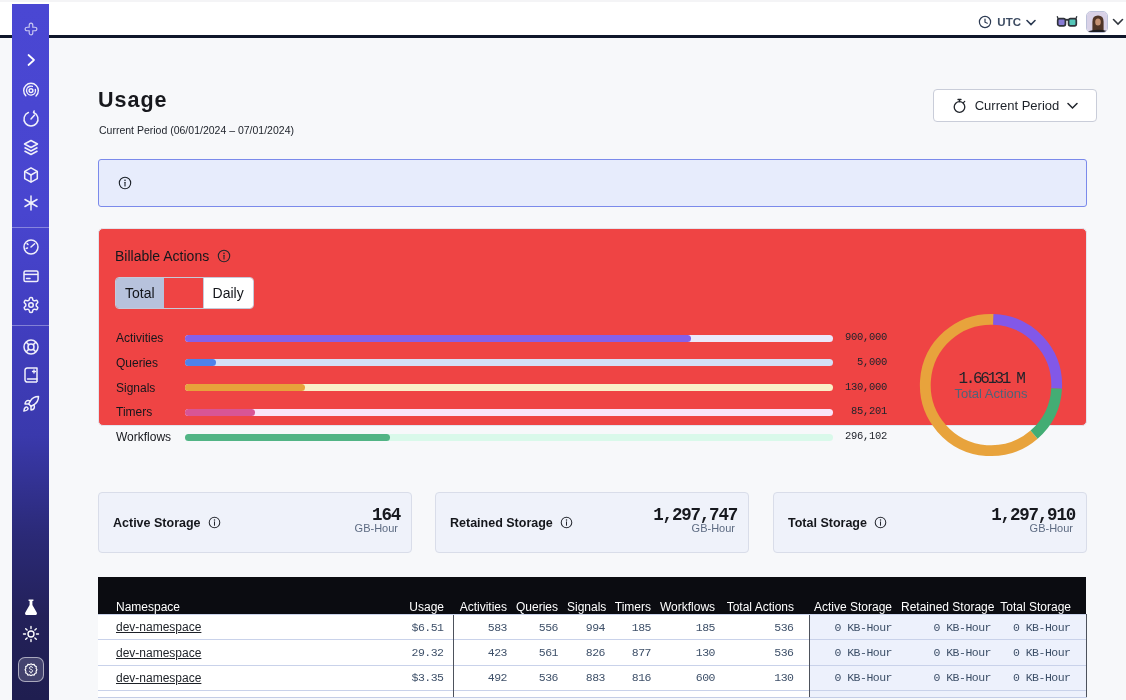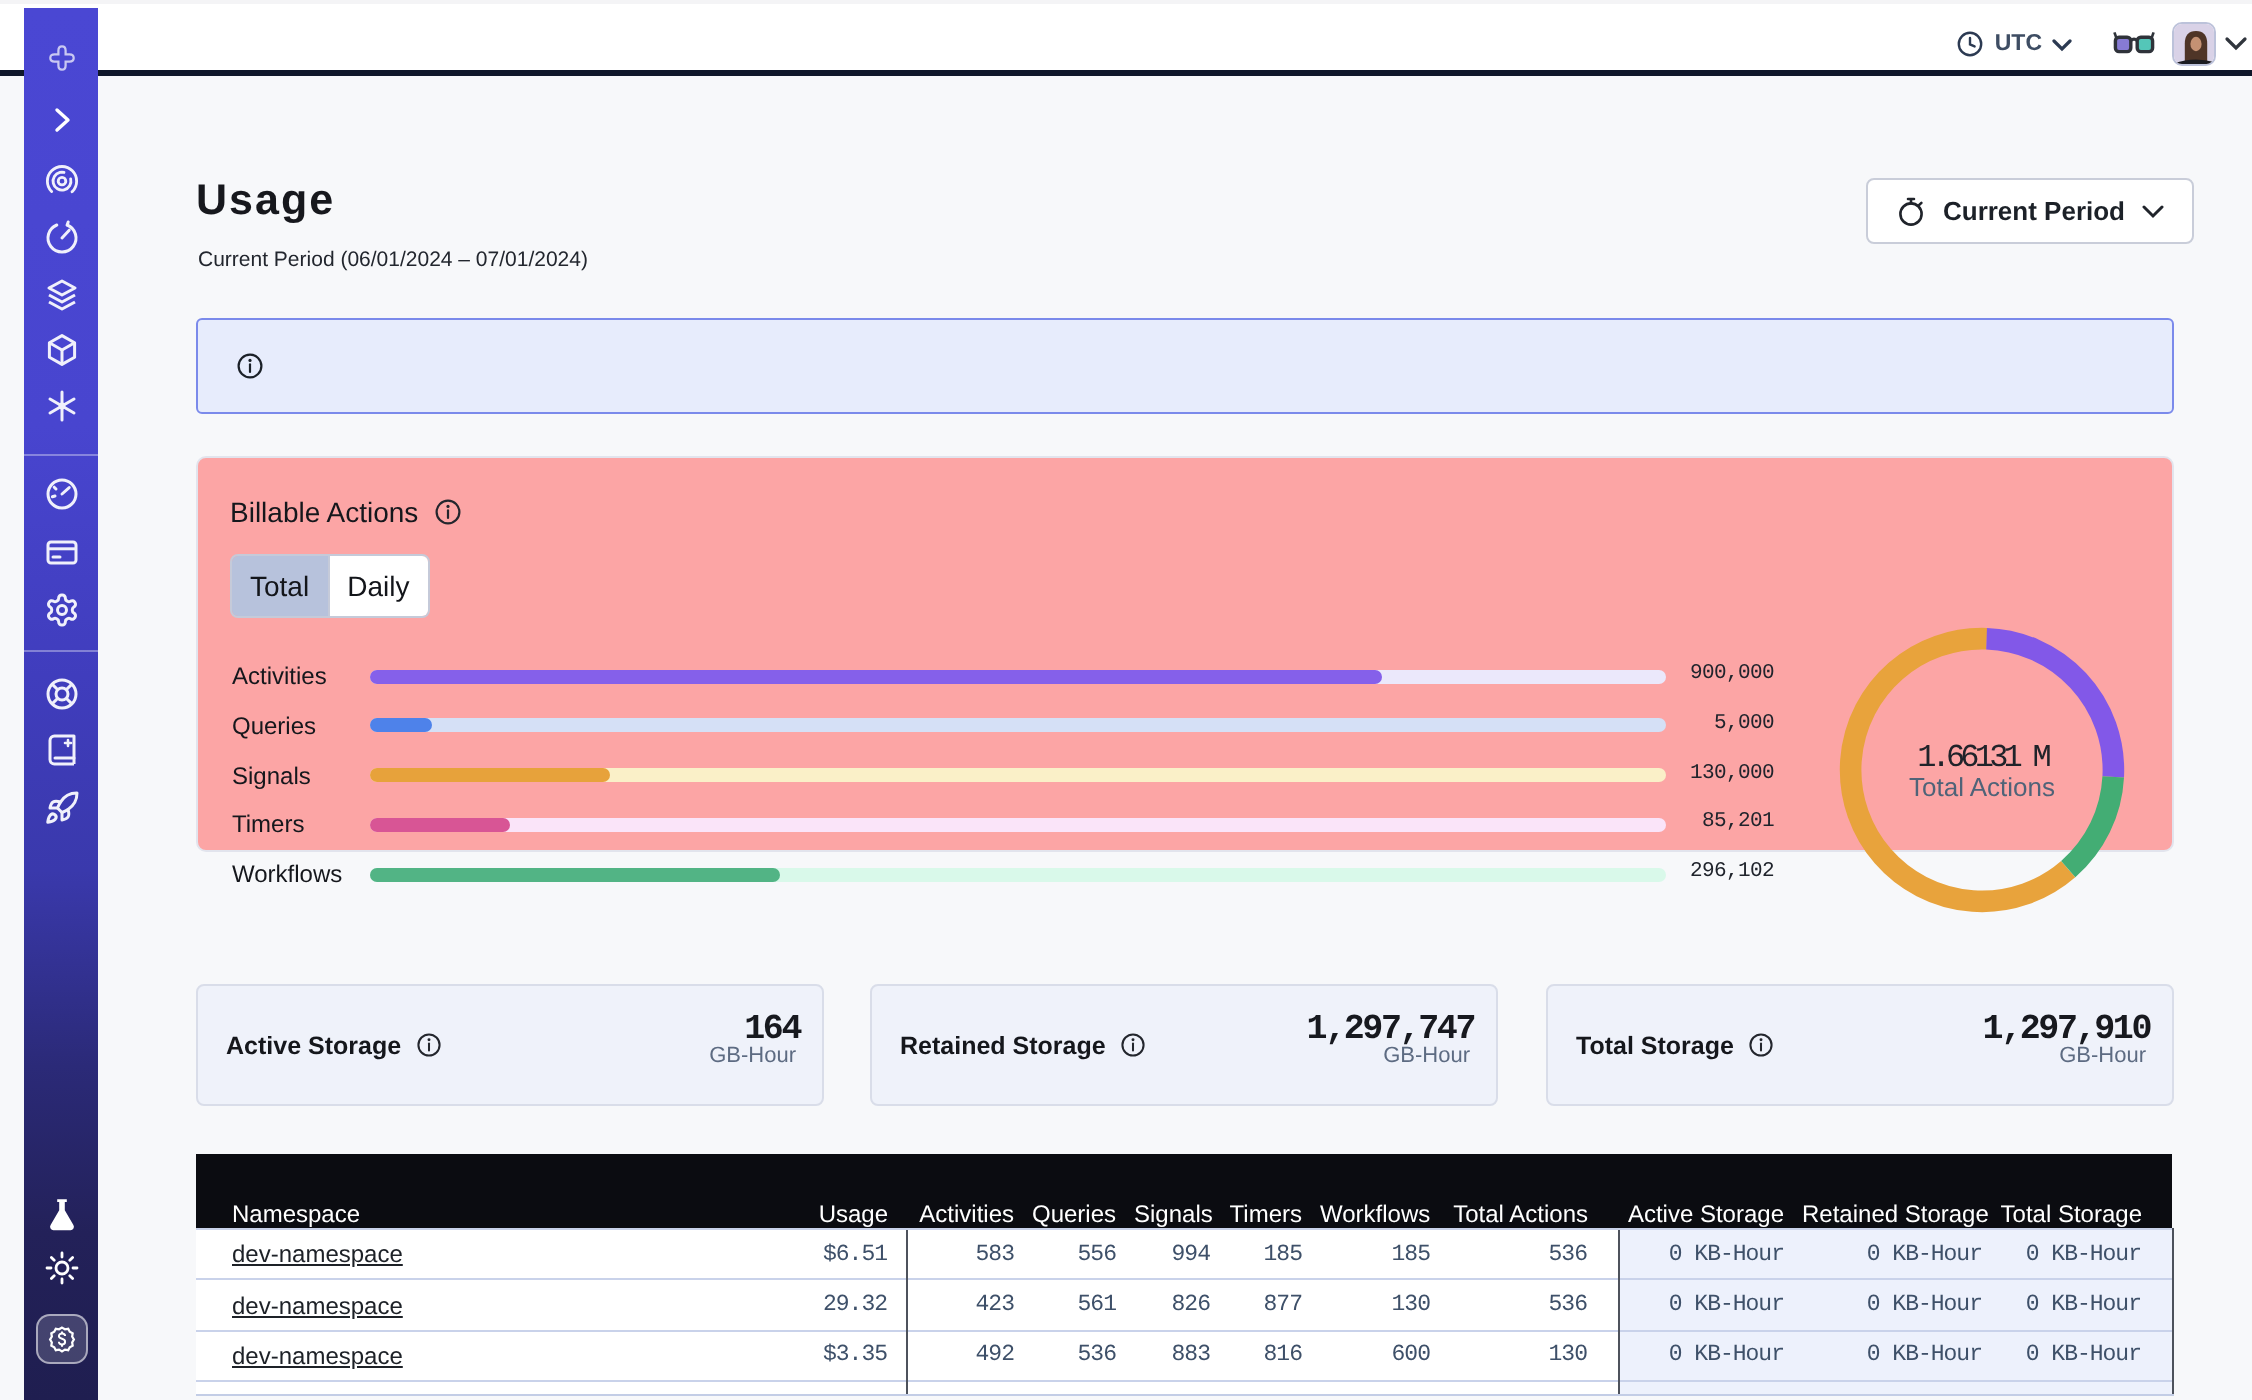--- a/index.html
+++ b/index.html
@@ -12,30 +12,30 @@
   .avatar { width:22px; height:22px; border-radius:5px; border:1px solid #bcc2da; overflow:hidden; margin-left:8px; margin-right:4px; }
   
   .sidebar { position:absolute; left:12px; top:4px; width:37px; height:696px;
     background:linear-gradient(180deg,#4a47d3 0%,#4845cf 30%,#403dbd 48%,#3a39ac 62%,#2b2a78 76%,#232159 88%,#1f1e50 100%); }
   .sb-ico { position:absolute; left:50%; transform:translate(-50%,-50%); }
   .sb-div { position:absolute; left:0; width:37px; height:1px; background:rgba(255,255,255,0.35); }
   .sb-btn { position:absolute; left:5.5px; top:653px; width:26px; height:25px; border-radius:7px; background:rgba(255,255,255,0.16); border:1px solid rgba(255,255,255,0.55); }
   
   .h1 { position:absolute; left:98px; top:88px; font-size:21.5px; font-weight:700; color:#17181d; letter-spacing:1.0px; }
   .subtitle { position:absolute; left:99px; top:124px; font-size:10.5px; color:#22262e; }
-  .period-btn { position:absolute; left:933px; top:89px; width:164px; height:33px; background:#fff; border:1px solid #c9cdd9; border-radius:4px; display:flex; align-items:center; justify-content:center; gap:8px; font-size:13px; font-weight:700; color:#1c2128; }
+  .period-btn { position:absolute; left:933px; top:89px; width:164px; height:33px; background:#fff; border:1px solid #c9cdd9; border-radius:4px; display:flex; align-items:center; justify-content:center; gap:8px; font-size:13px; font-weight:400; color:#1c2128; }
   
   .banner { position:absolute; left:98px; top:159px; width:989px; height:48px; background:#e7ecfc; border:1px solid #7b8aeb; border-radius:3px; display:flex; align-items:center; padding-left:19px; gap:8px; font-size:12px; letter-spacing:-0.15px; color:#1b2028; }
   
-  .card { position:absolute; left:98px; top:228px; width:989px; height:198px; background:#fca5a5; border:1px solid #e2e4ed; border-radius:5px; }
+  .card { position:absolute; left:98px; top:228px; width:989px; height:198px; background:#ef4444; border:1px solid #e2e4ed; border-radius:5px; }
   .card-title { position:absolute; left:16px; top:19px; font-size:14px; font-weight:500; color:#15171c; display:flex; align-items:center; gap:8px; }
   .tabs { position:absolute; left:16px; top:48px; display:flex; border:1px solid #c5cad9; border-radius:4px; overflow:hidden; height:32px; }
   .tab { padding:0 9px; display:flex; align-items:center; font-size:14px; color:#13151a; background:#fff; }
   .tab.active { background:#b7c2dc; }
-  .tab + .tab { border-left:1px solid #c5cad9; }
+  .tab + .tab { border-left:1px solid #c5cad9;margin-left:39px; }
   .bar-row { position:absolute; left:0; width:790px; height:12px; }
   .bar-label { position:absolute; left:17px; top:0; font-size:12px; color:#15171c; line-height:12px; }
   .bar-track { position:absolute; left:86px; top:2.5px; width:648px; height:7px; border-radius:4px; }
   .bar-fill { position:absolute; left:0; top:0; height:7px; border-radius:4px; }
   .bar-val { position:absolute; left:699px; width:89px; top:0px; text-align:right; font-family:"Liberation Mono",monospace; font-size:10.5px; letter-spacing:-0.3px; color:#20242c; line-height:11px; }
   
   .scard { position:absolute; top:492px; width:314px; height:61px; background:#eff2fa; border:1px solid #d9dde9; border-radius:4px; }
   .scard .lbl { position:absolute; left:14px; top:50%; transform:translateY(-50%); font-size:12.5px; font-weight:700; color:#15171c; display:flex; align-items:center; gap:7px; }
   .scard .val { position:absolute; right:11px; top:12px; font-family:"Liberation Mono",monospace; font-size:17.5px; font-weight:700; color:#17191f; letter-spacing:-1.2px; }
   .scard .unit { position:absolute; right:13px; top:29px; font-size:11px; color:#5d6b82; }

